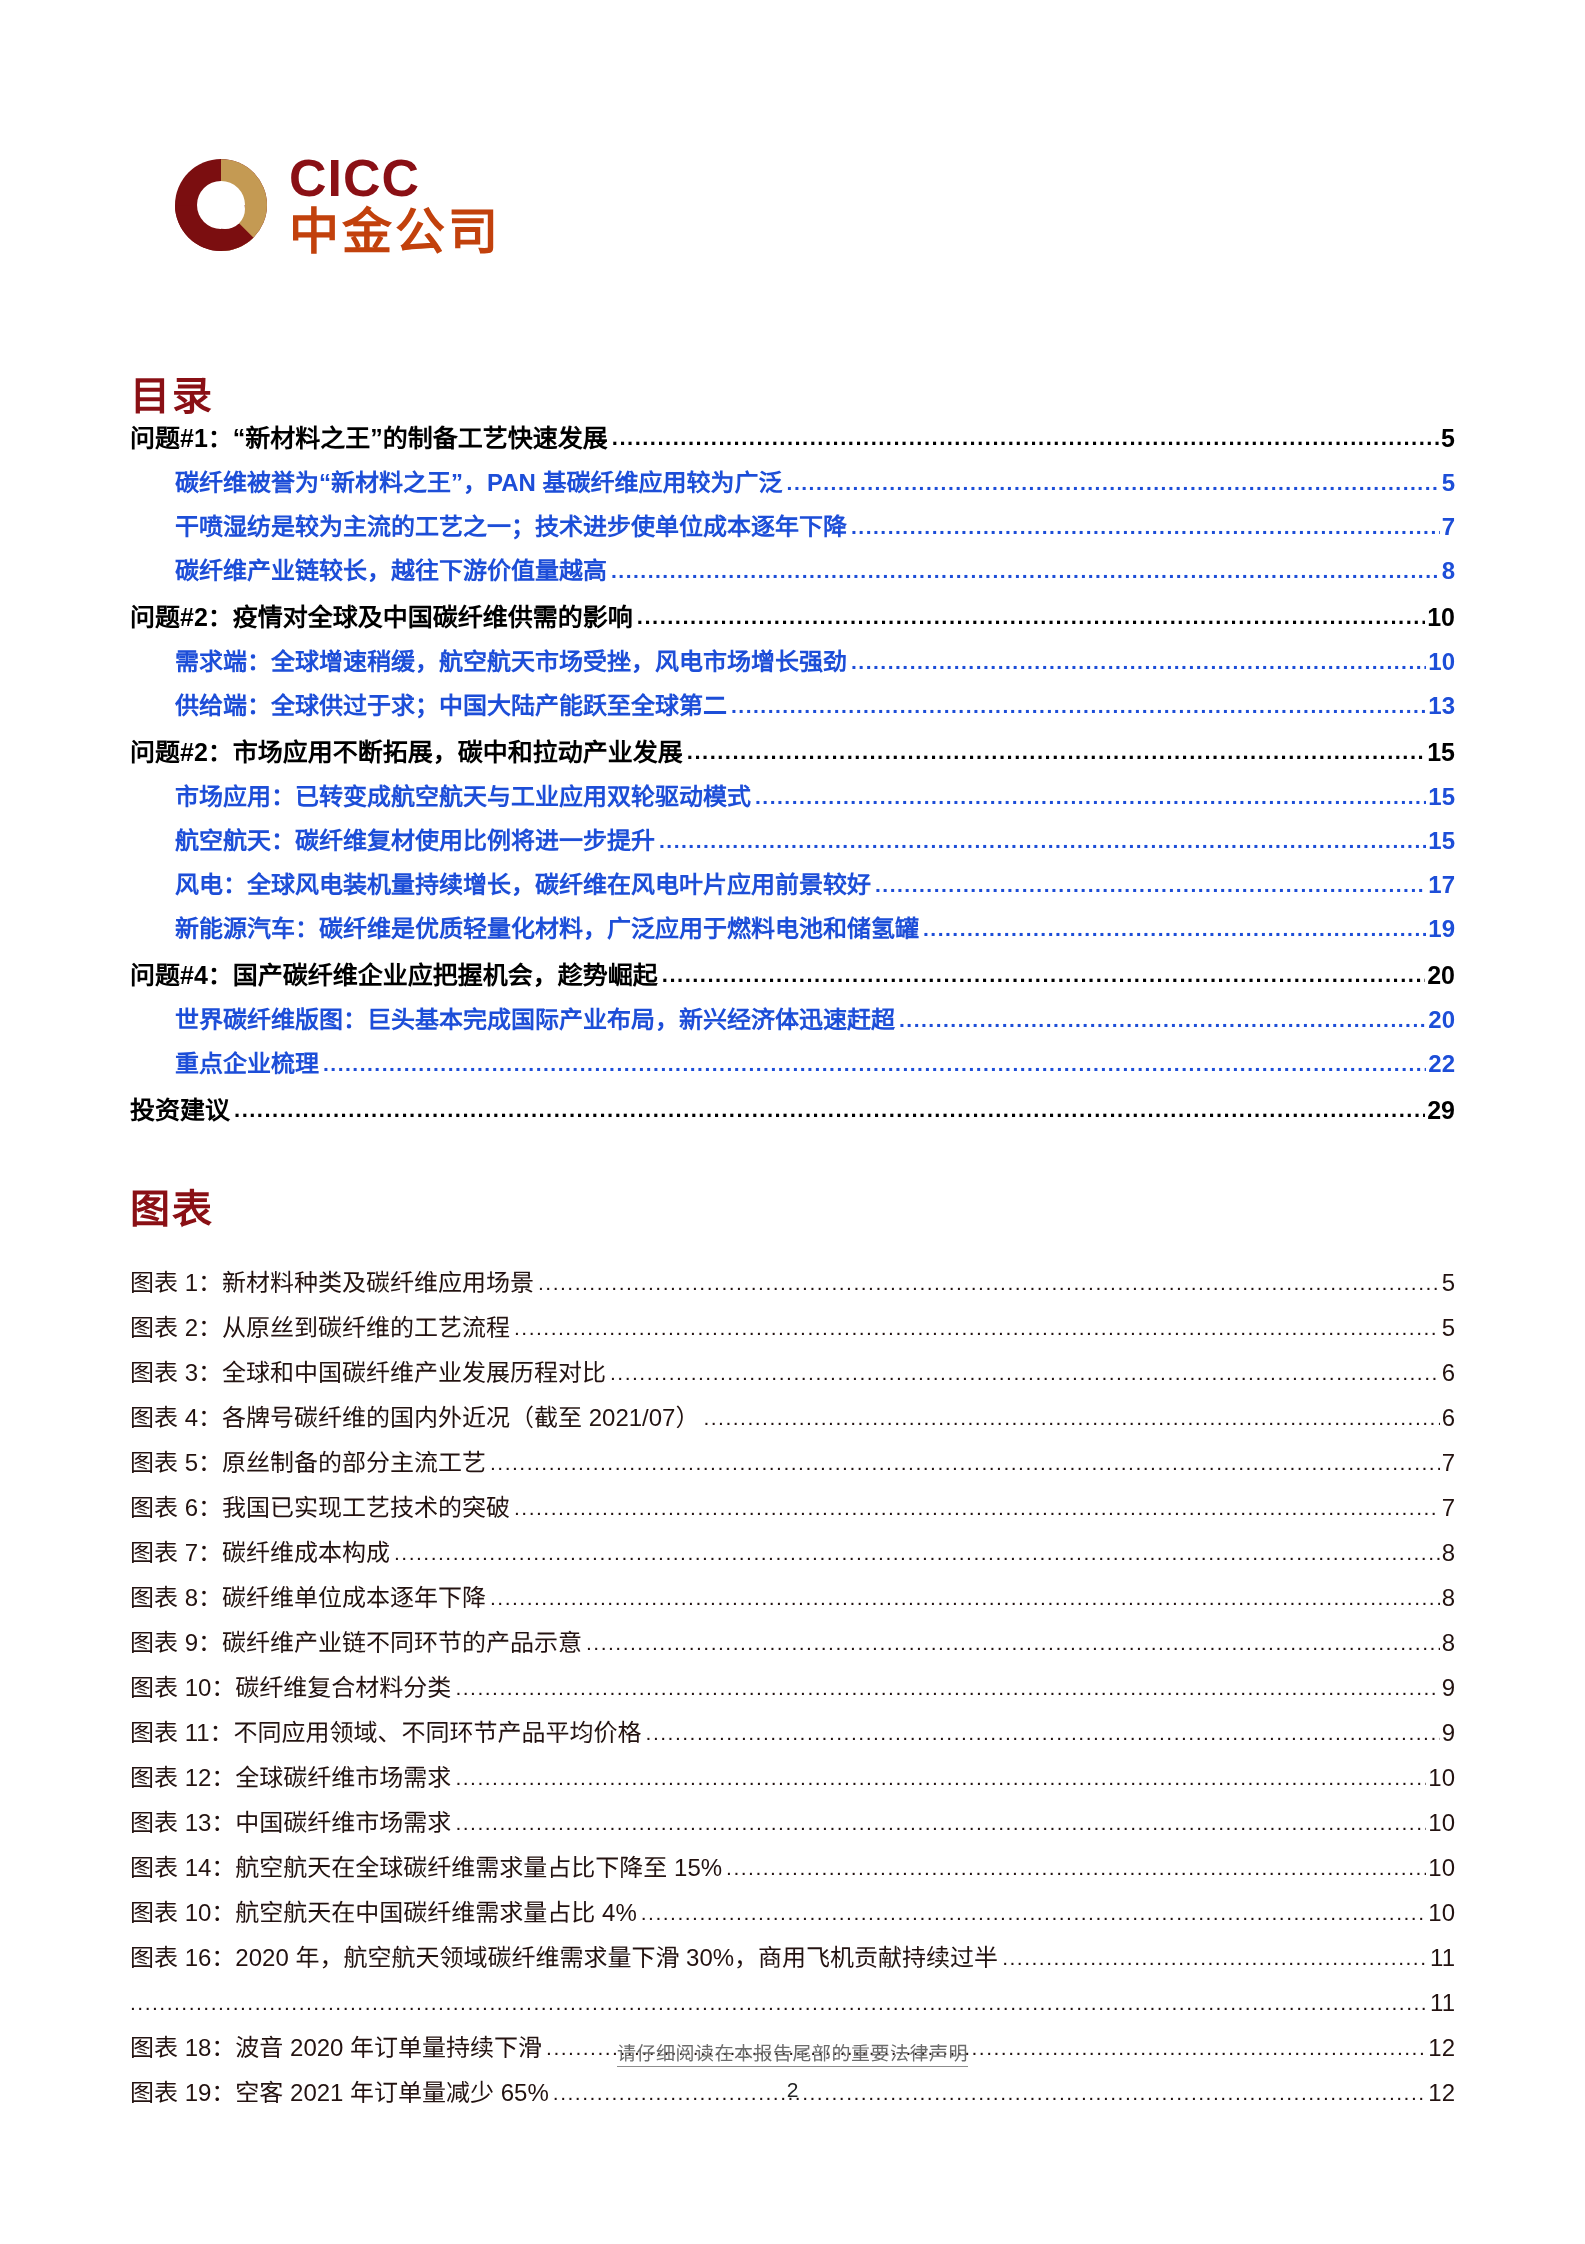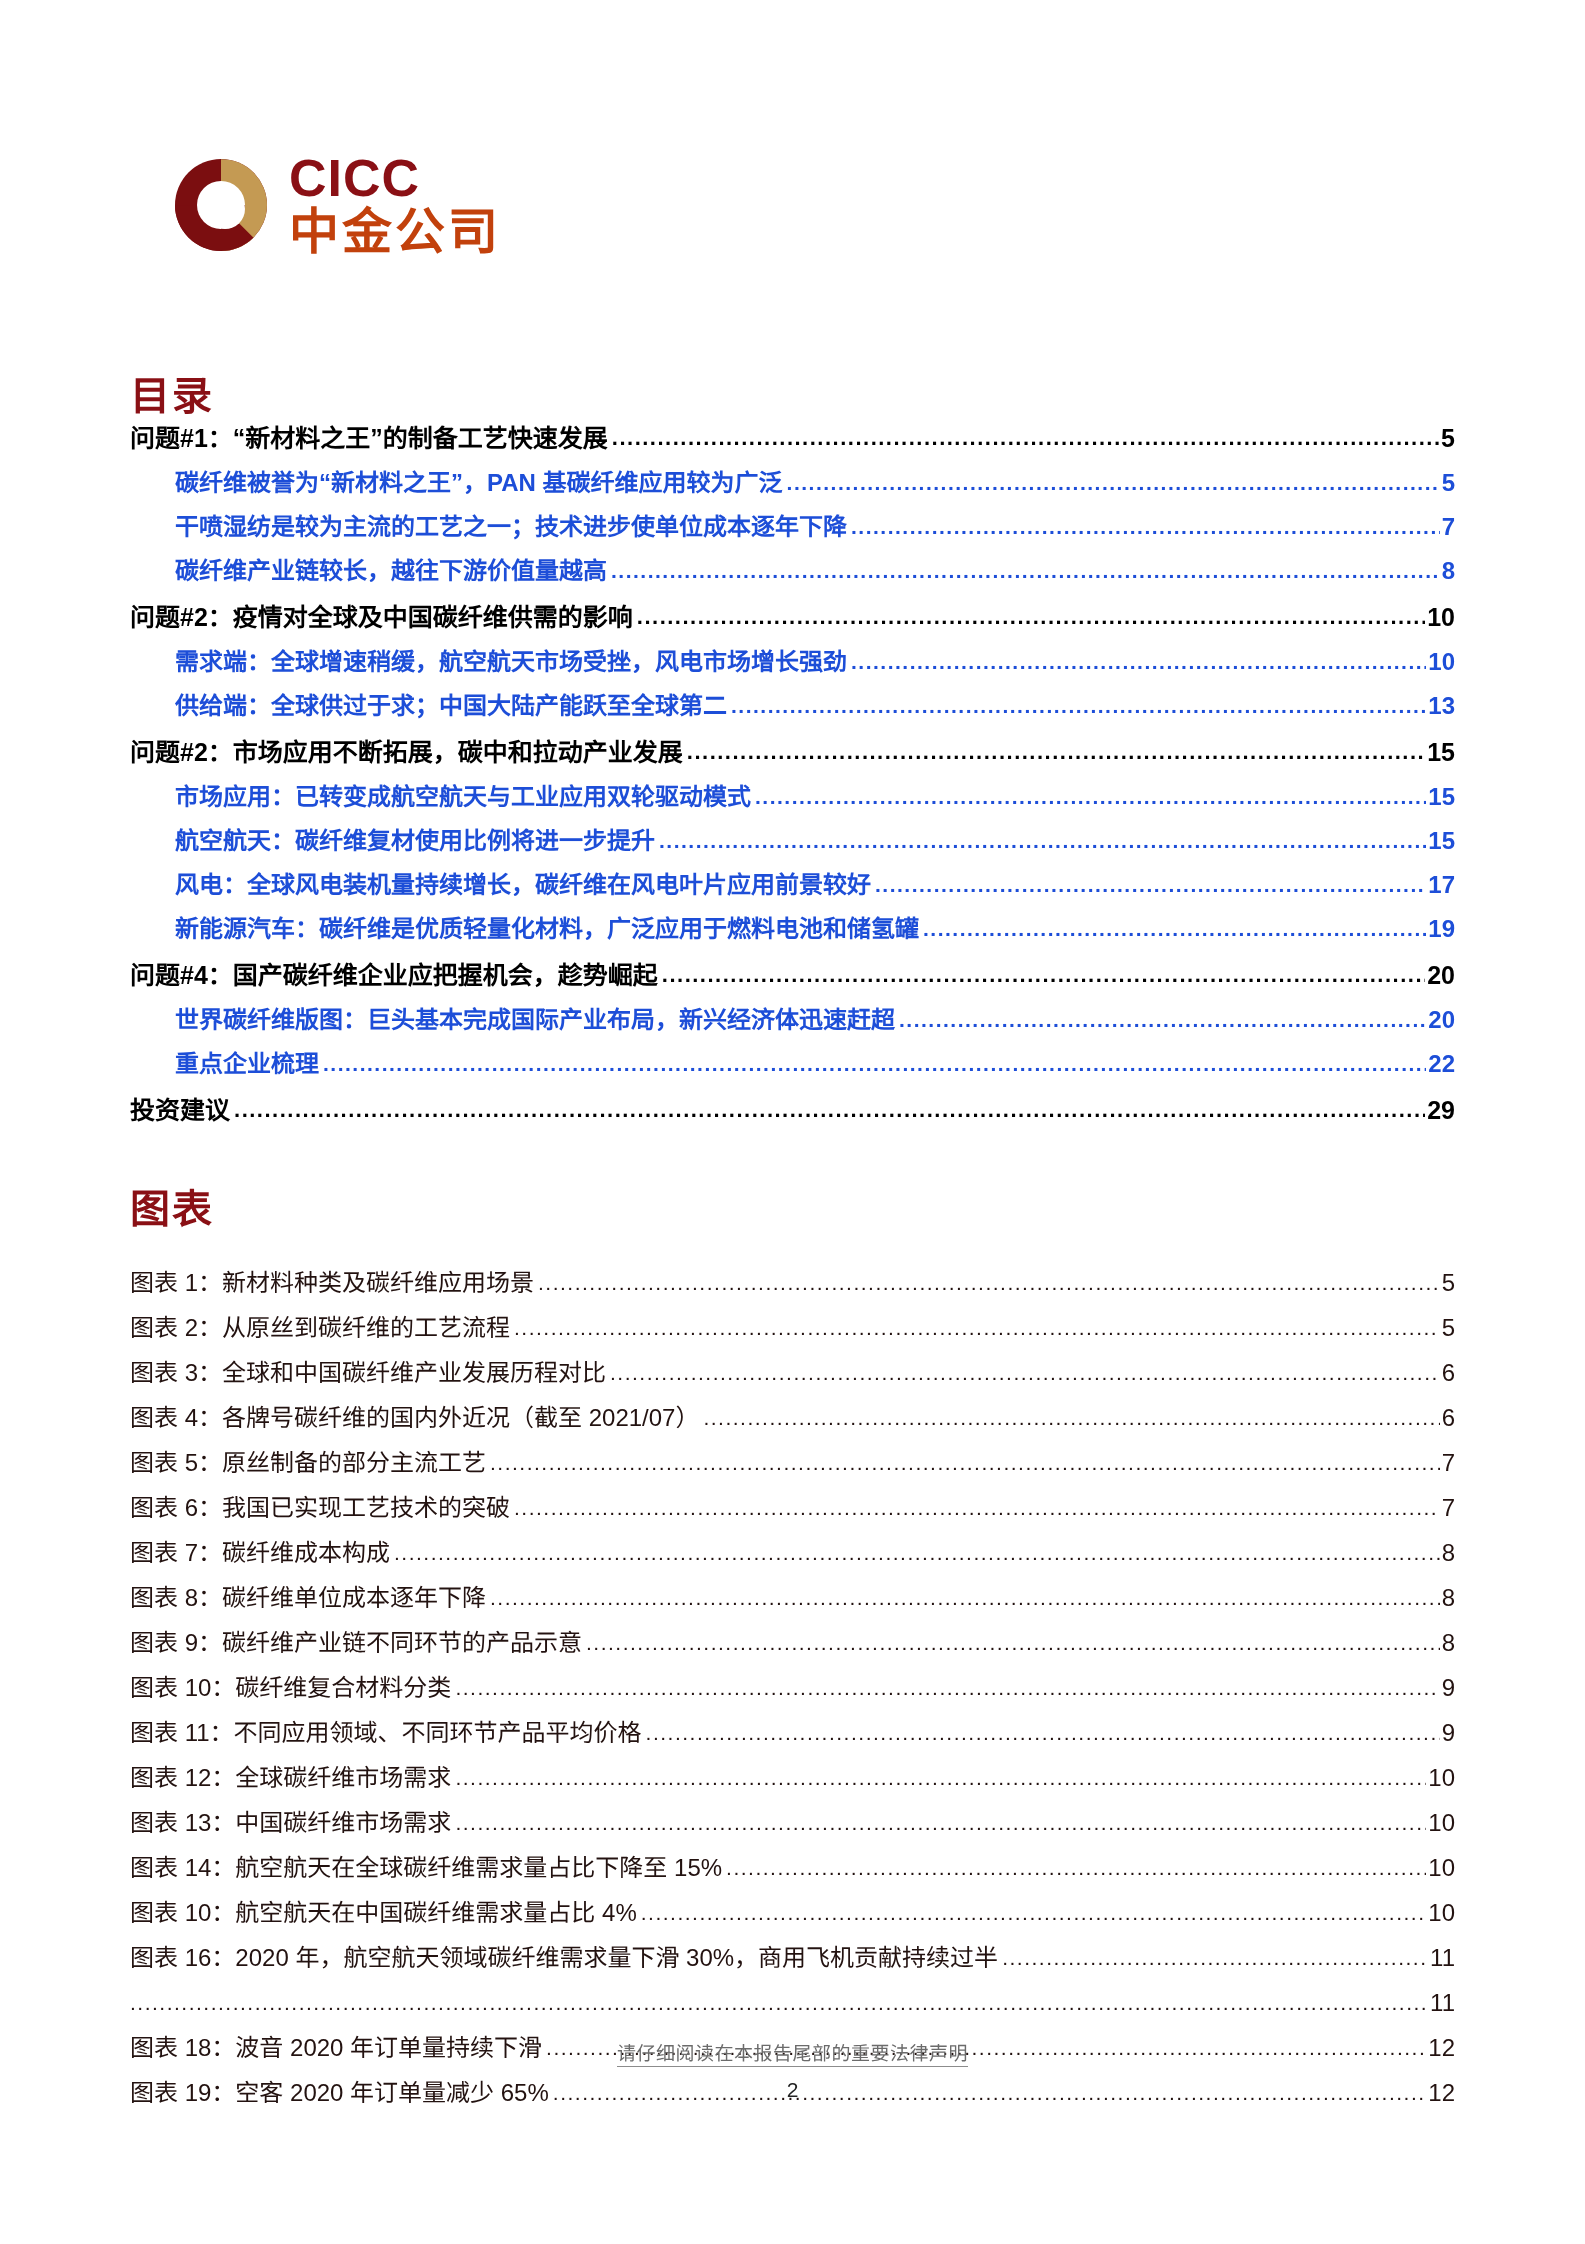--- a/index.html
+++ b/index.html
@@ -413,21 +413,21 @@
       <div class="entry fig">
         <span class="leader">....................................................................................................................................................................................................................................................................</span>
         <span class="pageno">11</span>
       </div>
       <div class="entry fig">
         <span class="label">图表 18：波音 2020 年订单量持续下滑</span>
         <span class="leader">....................................................................................................................................................................................................................................................................</span>
         <span class="pageno">12</span>
       </div>
       <div class="entry fig">
-        <span class="label">图表 19：空客 2020 年订单量减少 65%</span>
+        <span class="label">图表 19：空客 2021 年订单量减少 65%</span>
         <span class="leader">....................................................................................................................................................................................................................................................................</span>
         <span class="pageno">12</span>
       </div>
     </div>
 
   <div class="footer-note">
     <span>请仔细阅读在本报告尾部的重要法律声明</span>
   </div>
   <div class="footer-page">2</div>
 

